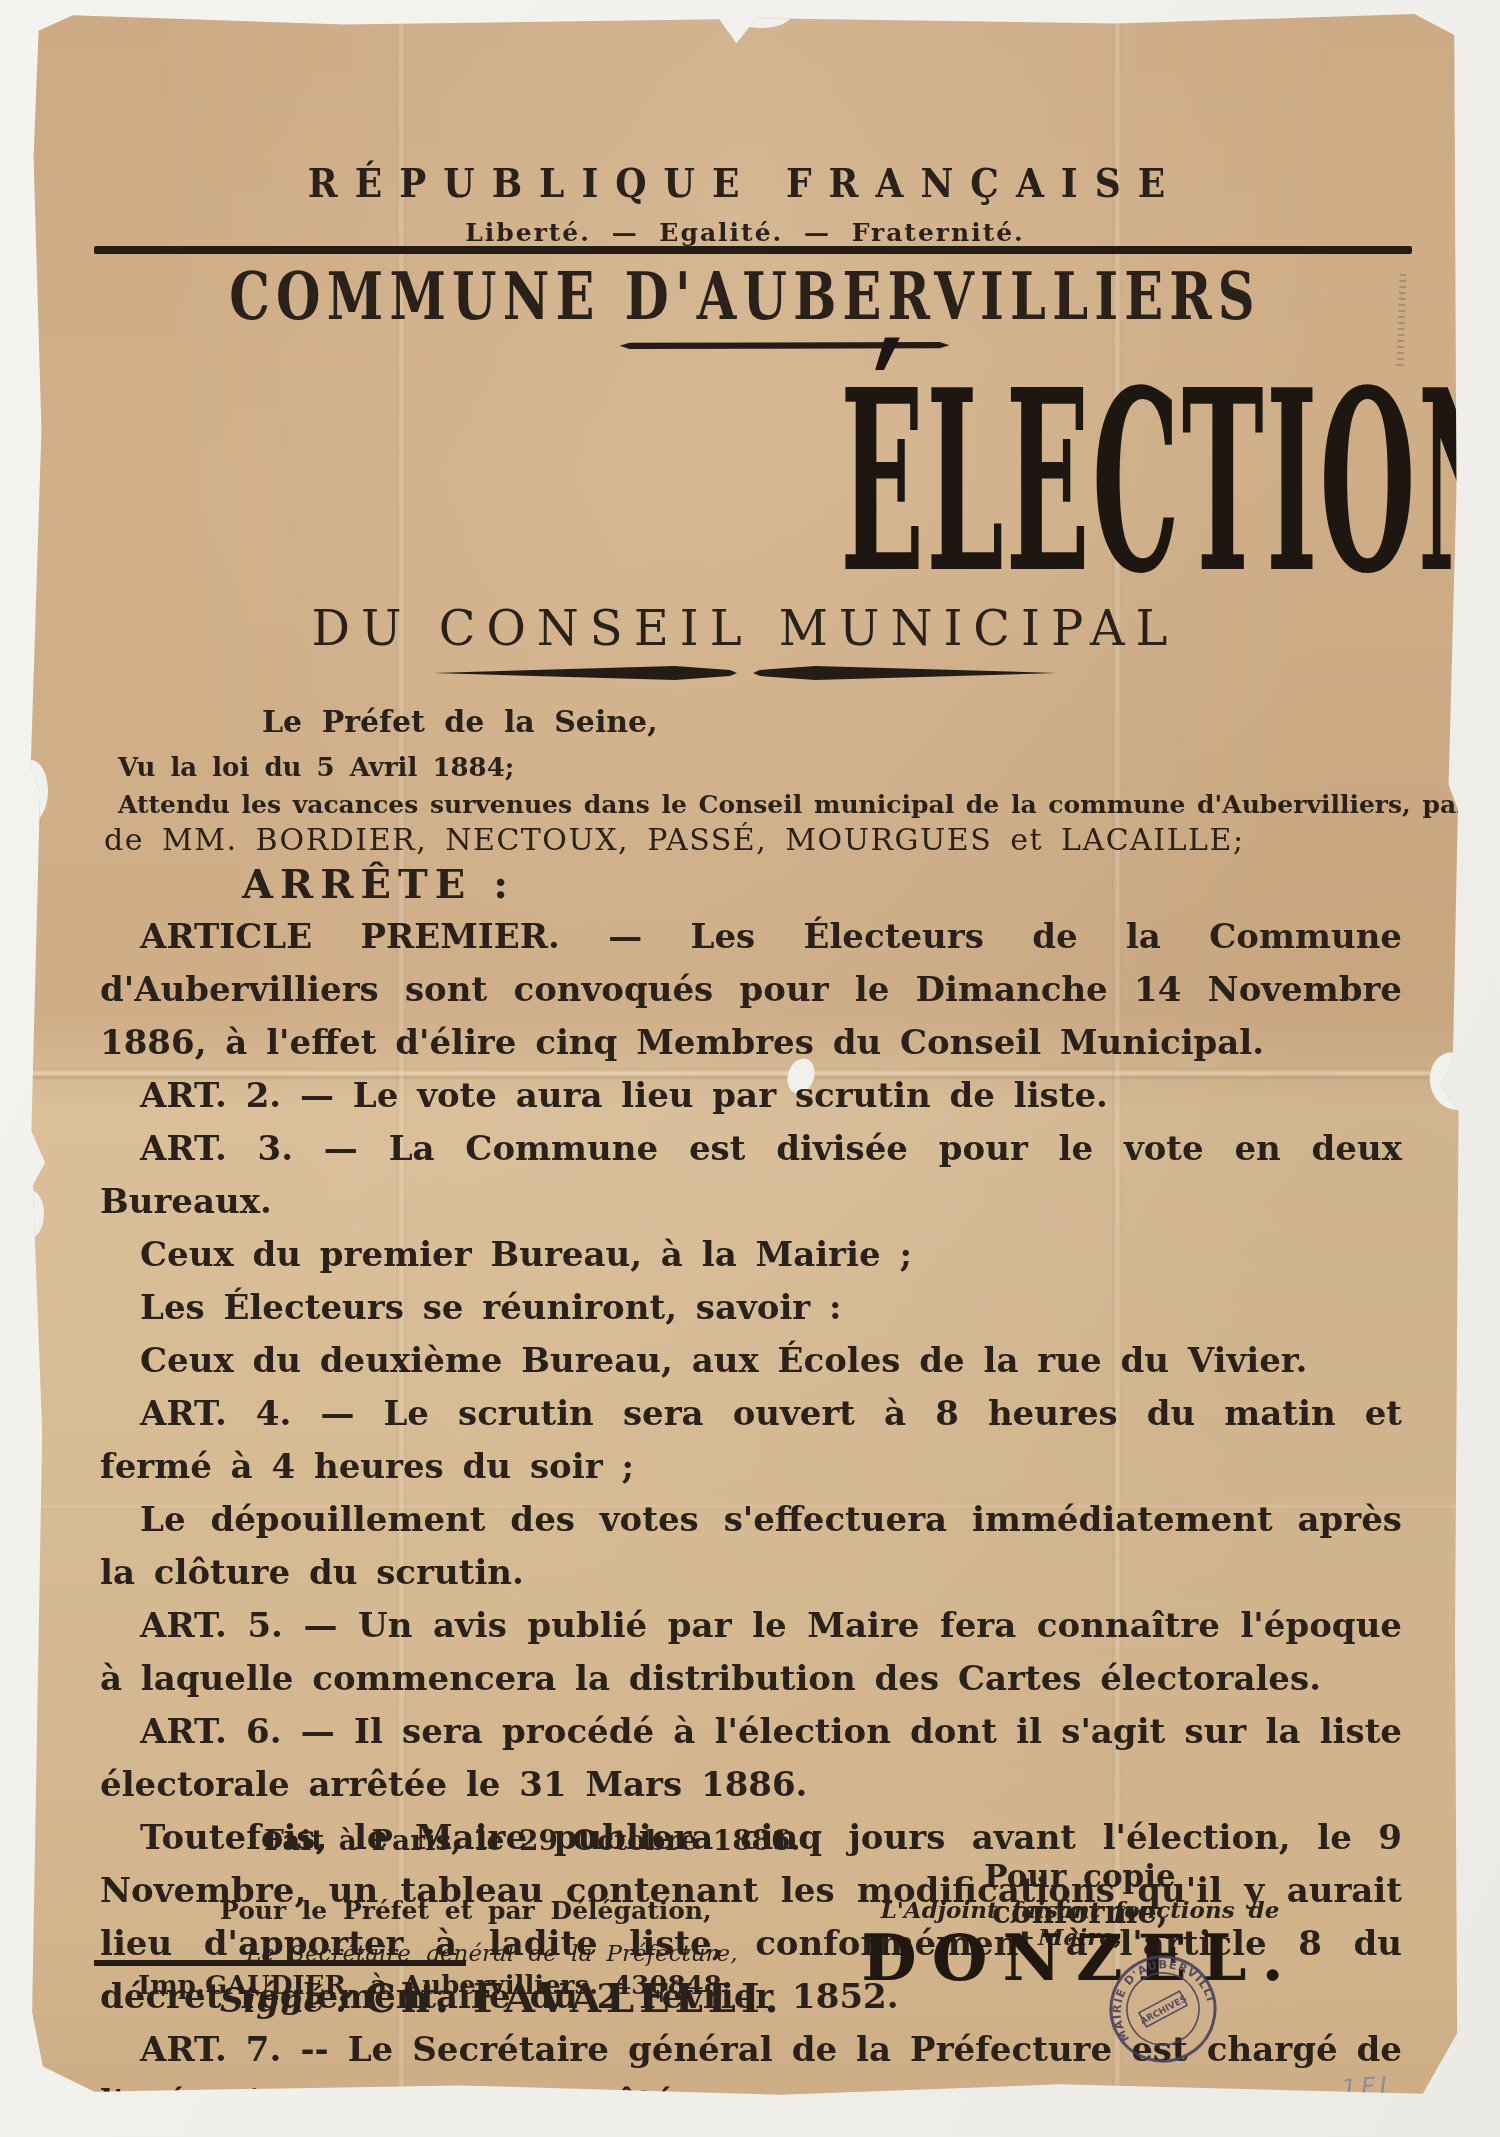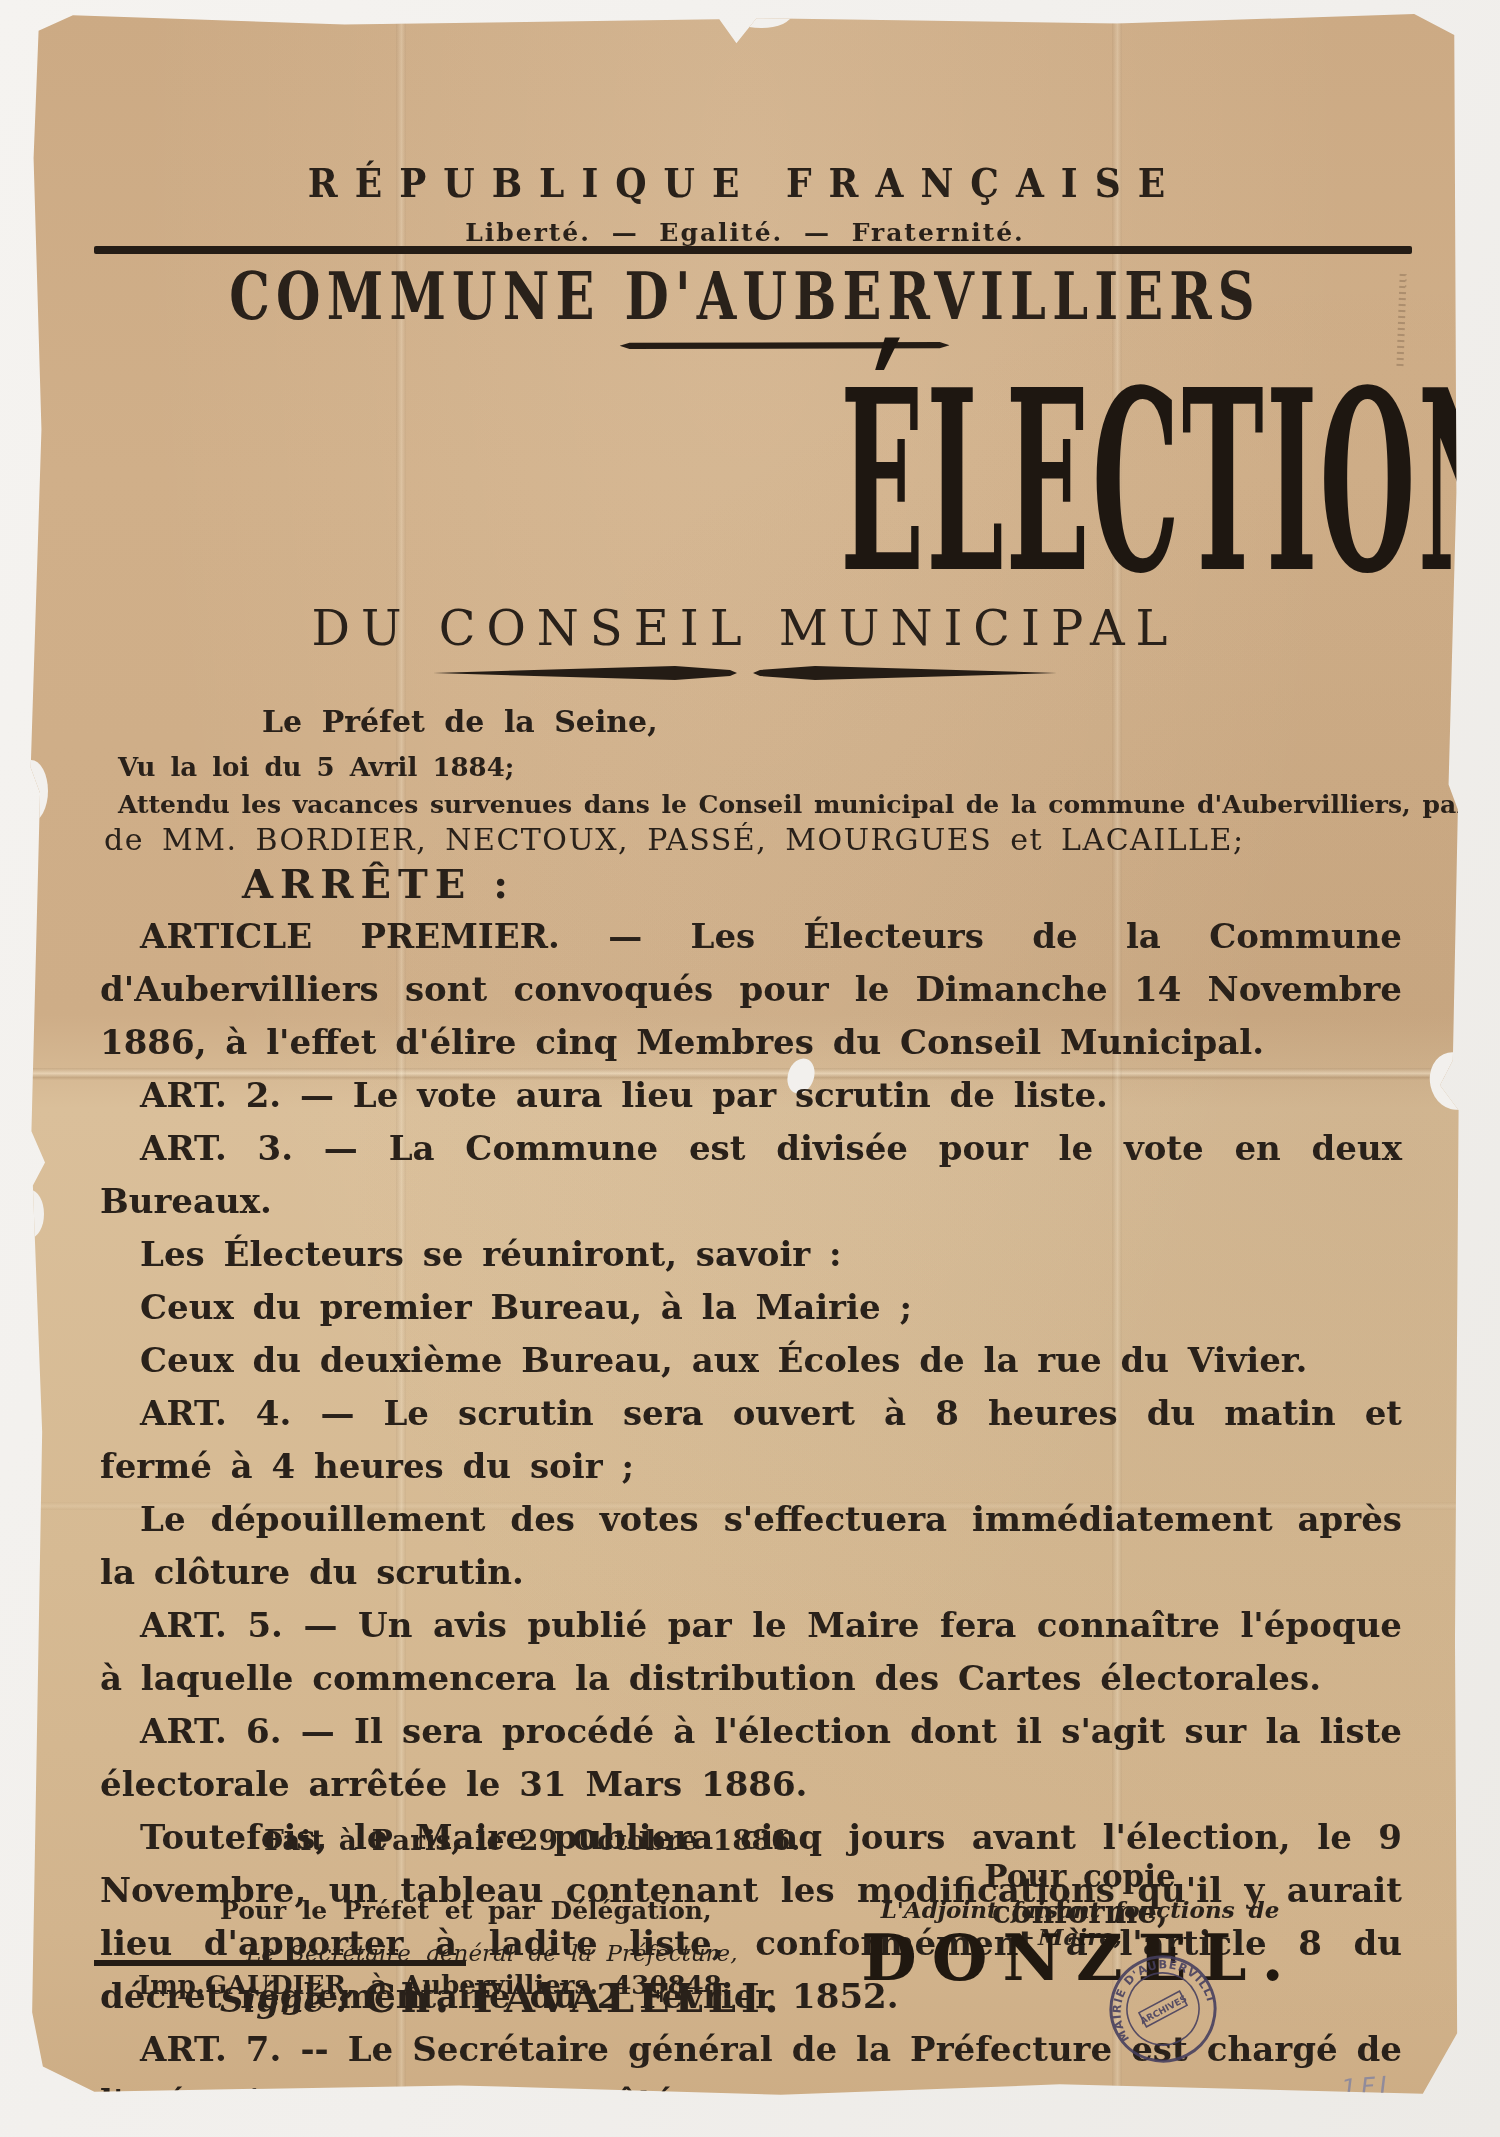--- a/index.html
+++ b/index.html
@@ -110,23 +110,23 @@
   <div class="arrete">ARRÊTE :</div>
 
   <div class="articles">
 
       <p class="art">ARTICLE PREMIER. — Les Électeurs de la Commune d'Aubervilliers sont convoqués pour le Dimanche 14 Novembre 1886, à l'effet d'élire cinq Membres du Conseil Municipal.</p>
 
       <p class="art">ART. 2. — Le vote aura lieu par scrutin de liste.</p>
 
       <p class="art">ART. 3. — La Commune est divisée pour le vote en deux Bureaux.</p>
 
+      <p class="art">Ceux du premier Bureau, à la Mairie ;</p>
+
       <p class="art">Les Électeurs se réuniront, savoir :</p>
-
-      <p class="art">Ceux du premier Bureau, à la Mairie ;</p>
 
       <p class="art">Ceux du deuxième Bureau, aux Écoles de la rue du Vivier.</p>
 
       <p class="art">ART. 4. — Le scrutin sera ouvert à 8 heures du matin et fermé à 4 heures du soir ;</p>
 
       <p class="art">Le dépouillement des votes s'effectuera immédiatement après la clôture du scrutin.</p>
 
       <p class="art">ART. 5. — Un avis publié par le Maire fera connaître l'époque à laquelle commencera la distribution des Cartes électorales.</p>
 
       <p class="art">ART. 6. — Il sera procédé à l'élection dont il s'agit sur la liste électorale arrêtée le 31 Mars 1886.</p>

